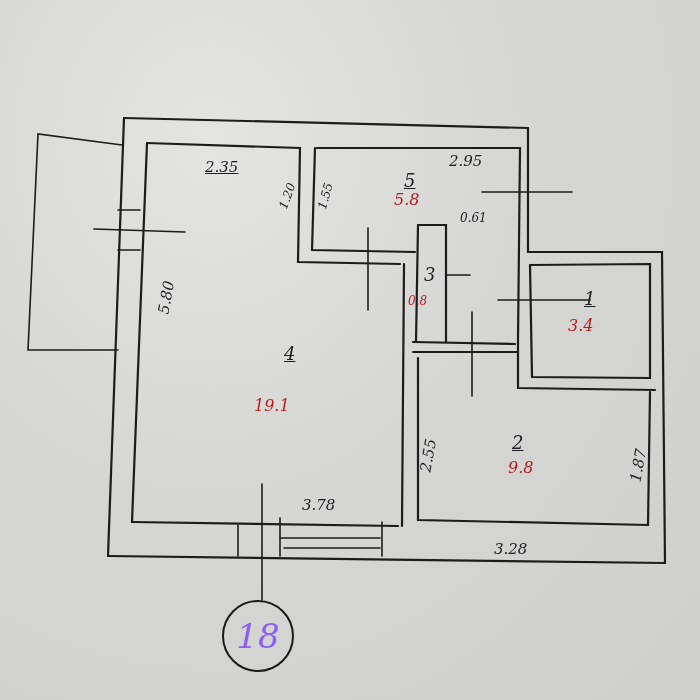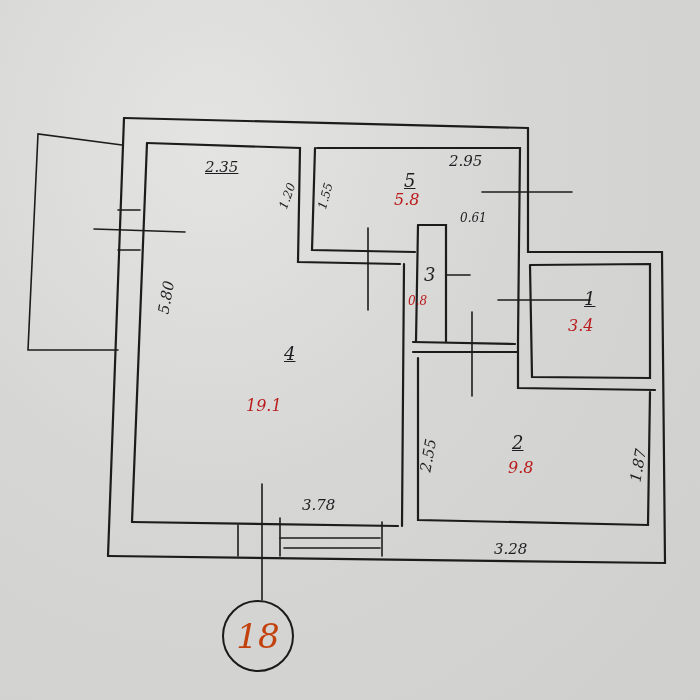--- a/index.html
+++ b/index.html
@@ -10,21 +10,21 @@
   }
   svg.plan { position:absolute; left:0; top:0; width:700px; height:700px; }
   .wall { stroke:#1c1c1c; stroke-width:2.2; fill:none; stroke-linecap:round; }
   .thin { stroke:#1c1c1c; stroke-width:1.6; fill:none; stroke-linecap:round; }
   .lbl { position:absolute; color:#1e1e22; font-family:"DejaVu Serif", serif; font-style:italic; font-size:15px; white-space:nowrap; line-height:1; }
   .lbl.small { font-size:12px; }
   .room-num { position:absolute; color:#1e1e22; font-family:"DejaVu Serif", serif; font-style:italic; font-size:18px; text-decoration:underline; line-height:1; }
   .room-area { position:absolute; color:#b91c1c; font-family:"DejaVu Serif", serif; font-style:italic; font-size:16px; line-height:1; }
   .rot { transform-origin:center center; }
   .stamp { position:absolute; left:222px; top:600px; width:72px; height:72px; border:2px solid #1a1a1a; border-radius:50%; box-sizing:border-box; display:flex; align-items:center; justify-content:center; }
-  .stamp span { color:#c2410c; font-family:"DejaVu Serif", serif; font-style:italic; font-size:34px; }
+  .stamp span { color:#8b5cf6; font-family:"DejaVu Serif", serif; font-style:italic; font-size:34px; }
 </style>
 </head>
 <body>
 
 <svg class="plan" viewBox="0 0 700 700">
 
   <g>
     <polyline class="wall" points="124,118 528,128"></polyline>
     <line class="wall" x1="124" y1="118" x2="108" y2="556"></line>
     <polyline class="wall" points="108,556 665,563 662,252 528,252 528,128"></polyline>
@@ -85,21 +85,21 @@
 <div class="lbl small rot" style="left:312px;top:190px;transform:rotate(-75deg);">1.55</div>
 <div class="lbl" style="left:432px;top:154px;margin-left:17px;">2.95</div>
 <div class="lbl small" style="left:424px;top:212px;margin-left:36px;">0.61</div>
 <div class="lbl rot" style="left:150px;top:290px;transform:rotate(-80deg);">5.80</div>
 <div class="lbl" style="left:286px;top:498px;margin-left:16px;">3.78</div>
 <div class="lbl rot" style="left:412px;top:448px;transform:rotate(-80deg);">2.55</div>
 <div class="lbl rot" style="left:622px;top:458px;transform:rotate(-80deg);">1.87</div>
 <div class="lbl" style="left:494px;top:508px;margin-top:34px;">3.28</div>
 
 <div class="room-num" style="left:284px;top:345px;">4</div>
-<div class="room-area" style="left:246px;top:398px;">19.1</div>
+<div class="room-area" style="left:254px;top:398px;">19.1</div>
 <div class="room-num" style="left:404px;top:172px;">5</div>
 <div class="room-area" style="left:394px;top:192px;">5.8</div>
 <div class="room-num" style="left:424px;top:266px;text-decoration:none;">3</div>
 <div class="room-area" style="left:408px;top:295px;font-size:12px;">0.8</div>
 <div class="room-num" style="left:584px;top:290px;">1</div>
 <div class="room-area" style="left:568px;top:318px;">3.4</div>
 <div class="room-num" style="left:512px;top:434px;">2</div>
 <div class="room-area" style="left:508px;top:460px;">9.8</div>
 
 <div class="stamp">

